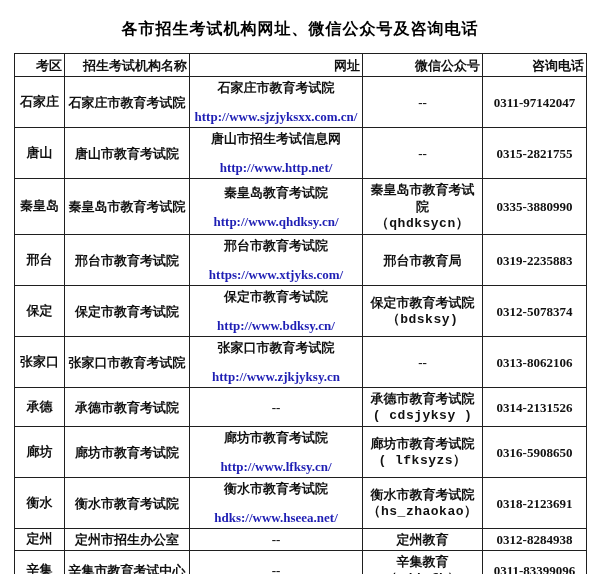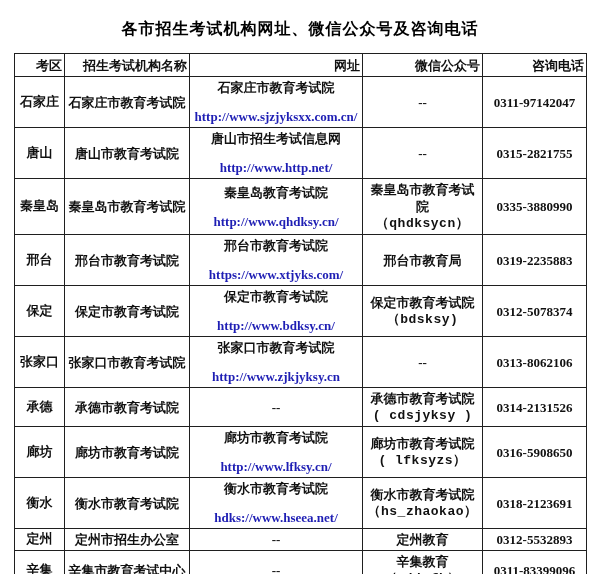--- a/index.html
+++ b/index.html
@@ -258,21 +258,21 @@
     </td>
     <td class="c-site">
       <div class="site-name">--</div>
 
     </td>
     <td class="c-wechat">
       <div class="wechat-name">定州教育</div>
 
     </td>
     <td class="c-phone">
-      <span>0312-5532893</span>
+      <span>0312-8284938</span>
     </td>
   </tr>
 
   <tr>
     <td class="c-region">
       <span>辛集</span>
     </td>
     <td class="c-org">
       <span>辛集市教育考试中心</span>
     </td>

